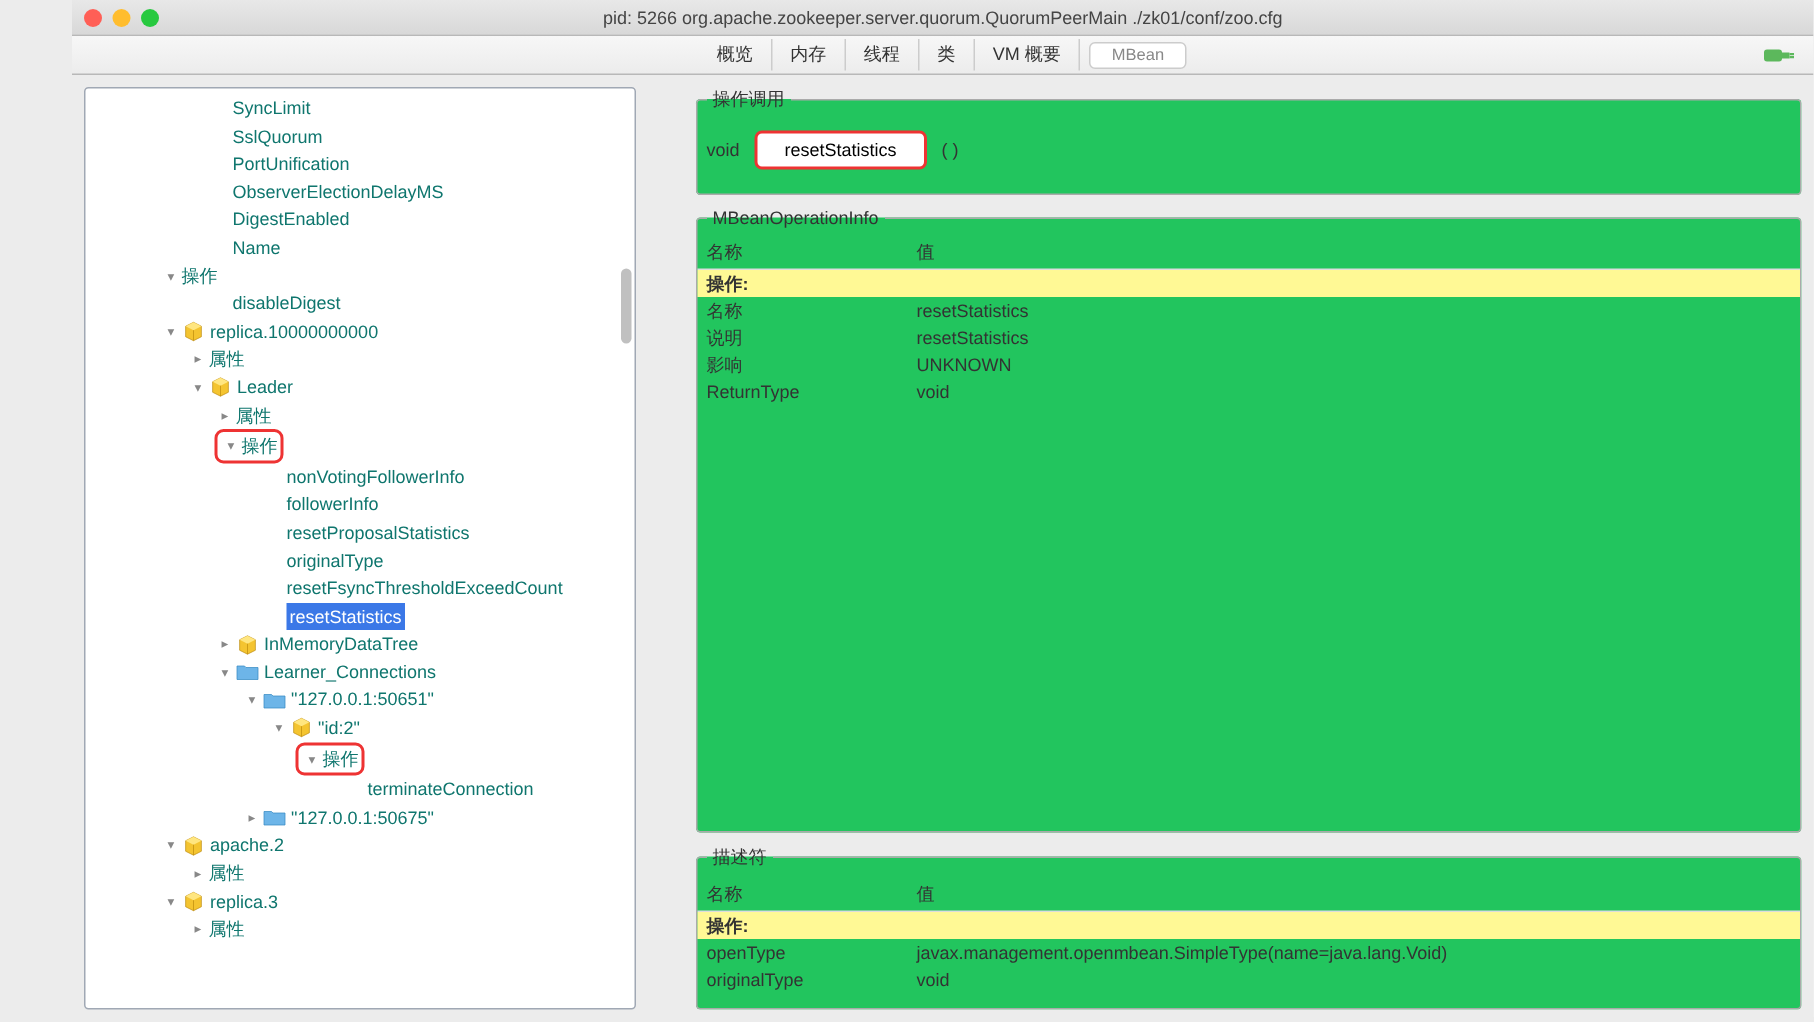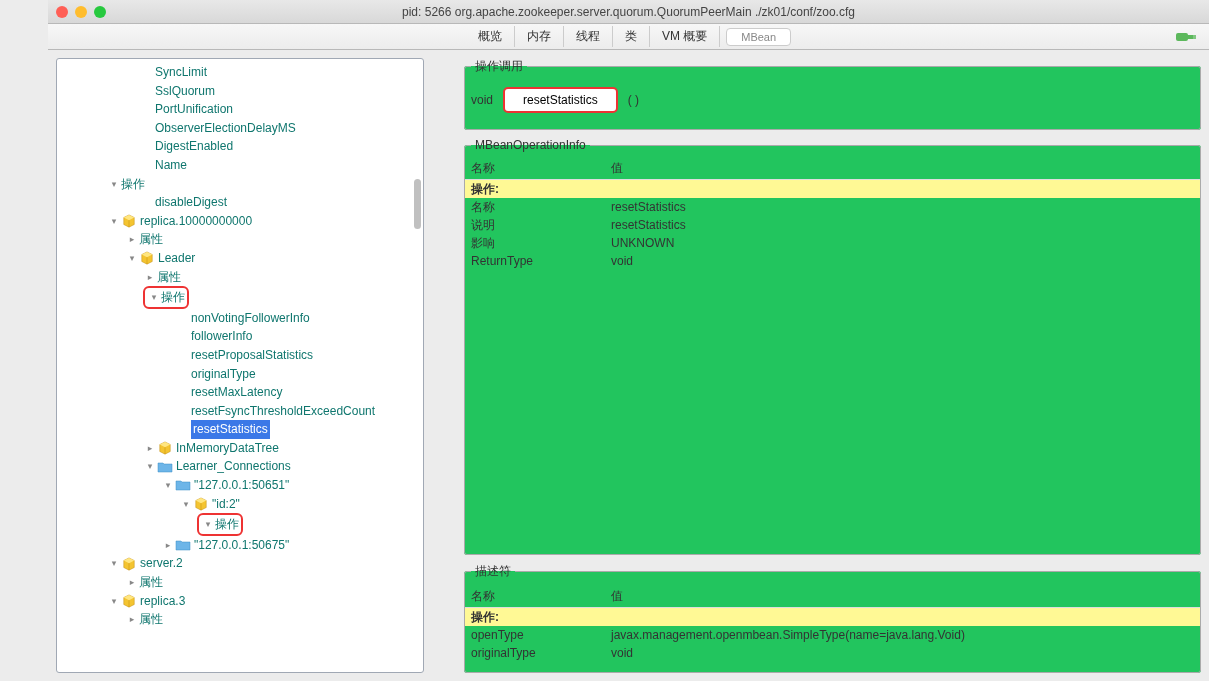--- a/index.html
+++ b/index.html
@@ -349,25 +349,20 @@
             <span class="label">resetProposalStatistics</span>
           </div>
         <div class="tree-item">
             <span class="indent" style="width:120px"></span>
             <span class="arrow"></span>
             <span class="label">originalType</span>
           </div>
         <div class="tree-item">
             <span class="indent" style="width:120px"></span>
             <span class="arrow"></span>
-            <span class="label">resetMaxLatency</span>
-          </div>
-        <div class="tree-item">
-            <span class="indent" style="width:120px"></span>
-            <span class="arrow"></span>
             <span class="label">resetFsyncThresholdExceedCount</span>
           </div>
         <div class="tree-item selected">
             <span class="indent" style="width:120px"></span>
             <span class="arrow"></span>
             <span class="label">resetStatistics</span>
           </div>
         <div class="tree-item">
             <span class="indent" style="width:86px"></span>
             <span class="arrow">▸</span>
@@ -413,40 +408,45 @@
             <span class="label">"id:2"</span>
           </div>
         <div class="tree-item">
             <span class="indent" style="width:140px"></span>
             <span class="redbox">
               <span class="arrow">▾</span>
               <span class="label">操作</span>
             </span>
           </div>
         <div class="tree-item">
+            <span class="indent" style="width:174px"></span>
+            <span class="arrow"></span>
+            <span class="label">terminateConnection</span>
+          </div>
+        <div class="tree-item">
             <span class="indent" style="width:104px"></span>
             <span class="arrow">▸</span>
             <span class="icon folder-icon">
               <svg viewBox="0 0 16 14">
                 <path d="M1 3 L6 3 L7 4 L15 4 L15 12 L1 12 Z" fill="#6db5e8" stroke="#3a8cc4" stroke-width="0.5"></path>
               </svg>
             </span>
             <span class="label">"127.0.0.1:50675"</span>
           </div>
         <div class="tree-item">
             <span class="indent" style="width:50px"></span>
             <span class="arrow">▾</span>
             <span class="icon cube-icon">
               <svg viewBox="0 0 16 16">
                 <path d="M8 1 L14 4 L14 12 L8 15 L2 12 L2 4 Z" fill="#f4c430" stroke="#b8860b" stroke-width="0.5"></path>
                 <path d="M8 1 L14 4 L8 7 L2 4 Z" fill="#ffe680"></path>
                 <path d="M8 7 L8 15" stroke="#b8860b" stroke-width="0.5"></path>
               </svg>
             </span>
-            <span class="label">server.2</span>
+            <span class="label">apache.2</span>
           </div>
         <div class="tree-item">
             <span class="indent" style="width:68px"></span>
             <span class="arrow">▸</span>
             <span class="label">属性</span>
           </div>
         <div class="tree-item">
             <span class="indent" style="width:50px"></span>
             <span class="arrow">▾</span>
             <span class="icon cube-icon">

